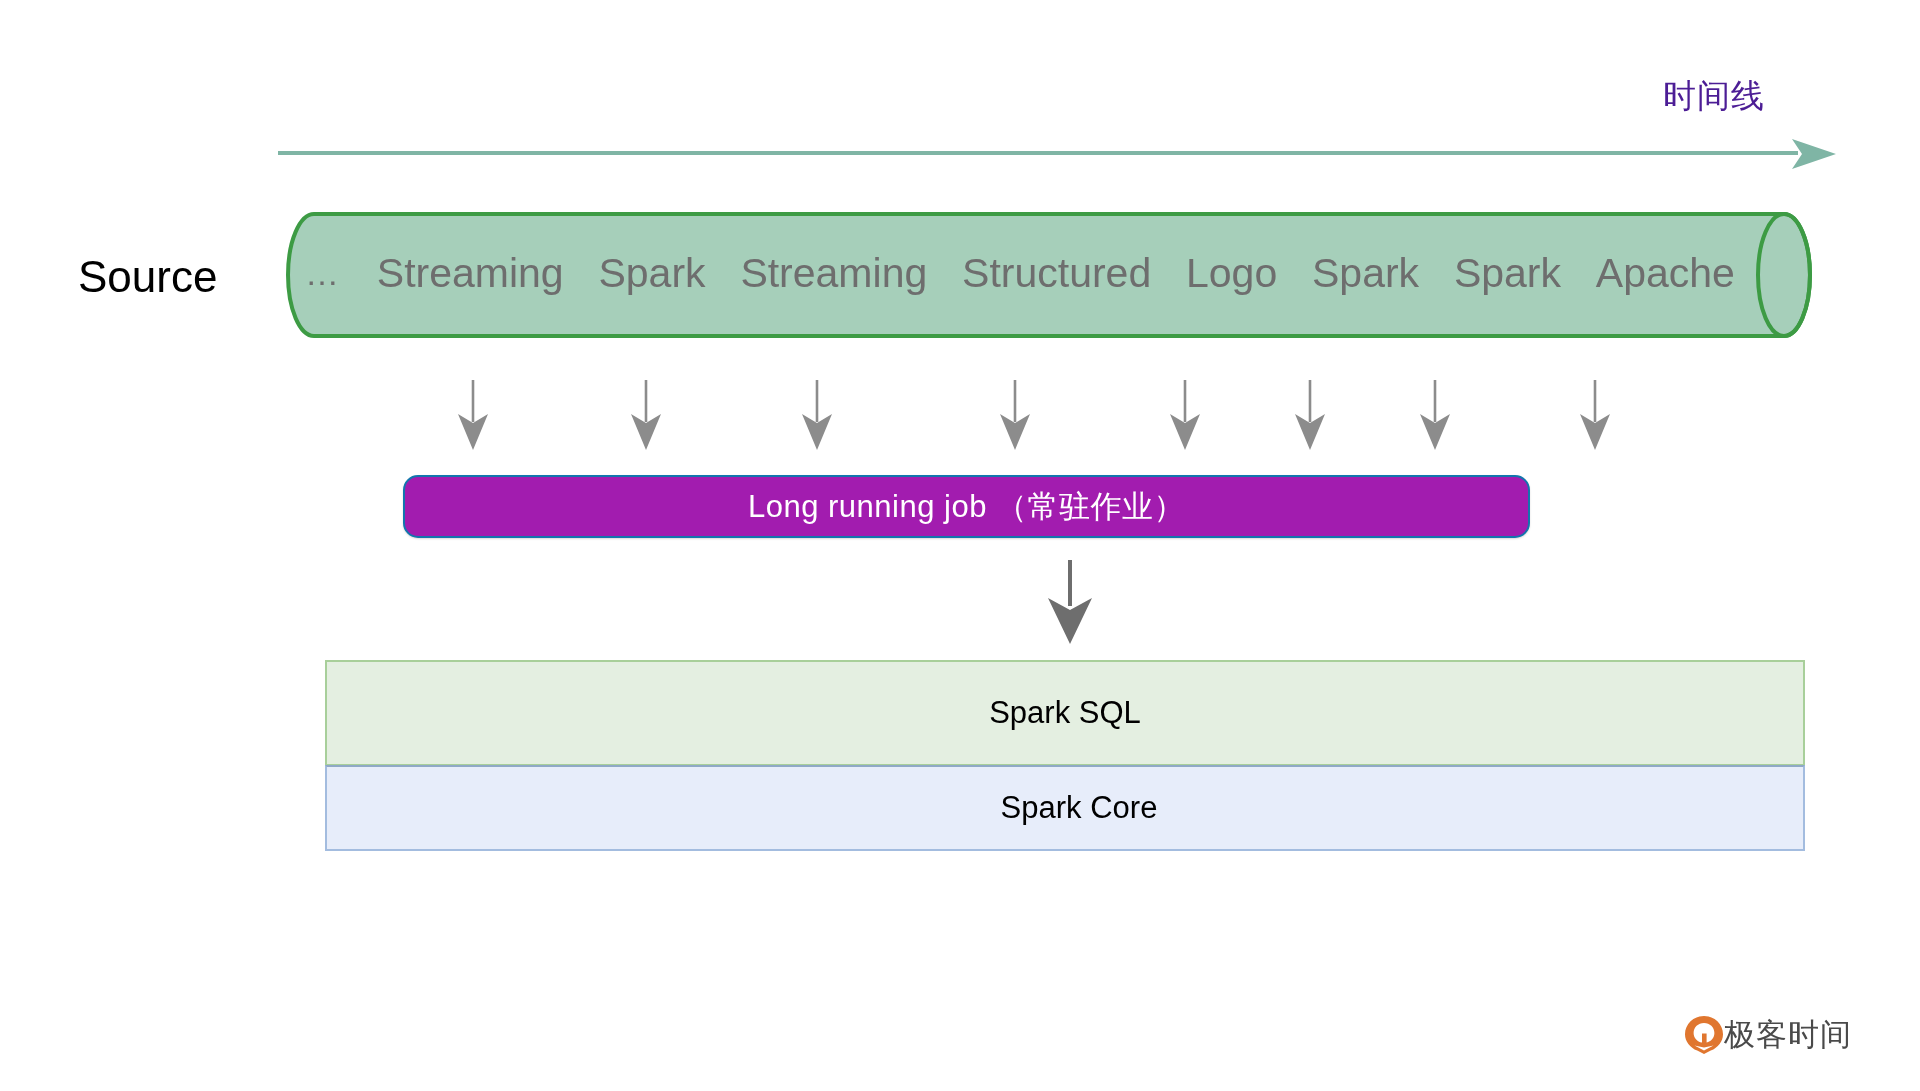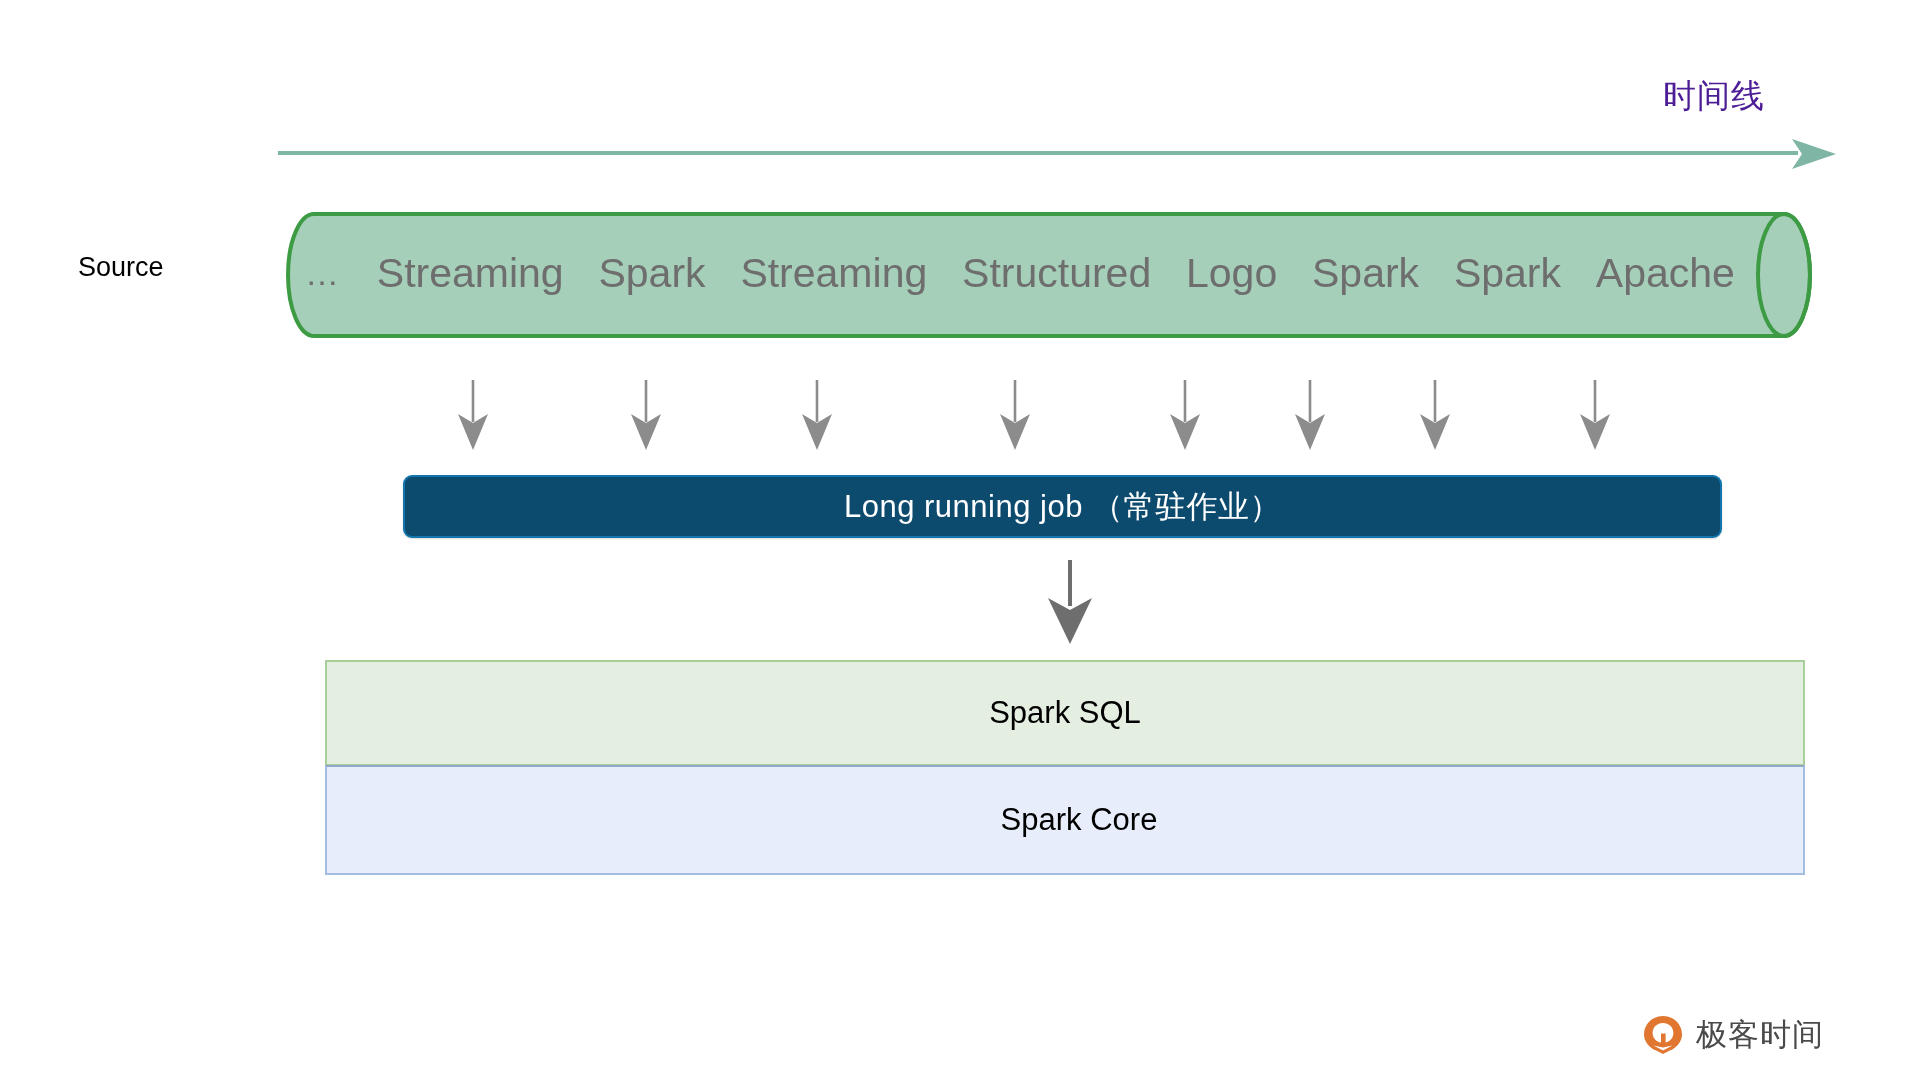--- a/index.html
+++ b/index.html
@@ -37,21 +37,21 @@
     color: #4c1d95;
     letter-spacing: 1px;
     white-space: nowrap;
   }
 
   
   #source-label {
     position: absolute;
     left: 78px;
     top: 252px;
-    font-size: 27px;
+    font-size: 44px;
     color: #000000;
     white-space: nowrap;
   }
 
   
   #cylinder-svg {
     position: absolute;
     left: 276px;
     top: 208px;
     width: 1545px;
@@ -88,25 +88,25 @@
     top: 378px;
     width: 1200px;
     height: 80px;
   }
 
   
   #job-bar {
     position: absolute;
     left: 403px;
     top: 475px;
-    width: 1319px;
+    width: 1127px;
     height: 63px;
-    background: #0c4a6e;
+    background: #a21caf;
     border: 2px solid #1275ad;
-    border-radius: 9px;
+    border-radius: 15px;
     box-sizing: border-box;
     display: flex;
     align-items: center;
     justify-content: center;
     box-shadow: 0 1px 2px rgba(0,0,0,0.15);
   }
   #job-bar .label {
     color: #ffffff;
     font-size: 31px;
     white-space: nowrap;
@@ -137,36 +137,35 @@
     font-size: 31px;
     color: #000000;
     white-space: nowrap;
   }
   #box-spark-sql {
     height: 106px;
     background: #e4efe1;
     border: 2px solid #a8cf9a;
   }
   #box-spark-core {
-    height: 110px;
+    height: 86px;
     background: #e7edfa;
     border: 2px solid #a3bcdf;
     border-top: 2px solid #8fa9c6;
     margin-top: -1px;
     padding-left: 28px;
   }
 
   
   #logo {
     position: absolute;
-    left: 1643px;
+    left: 1684px;
     top: 1014px;
     display: flex;
     align-items: center;
-    gap: 13px;
     font-family: Liberation Mono, monospace;
   }
   #logo .mark {
     width: 40px;
     height: 40px;
     position: relative;
   }
   #logo .mark svg { display: block; }
   #logo .wordmark {
     font-size: 31px;

